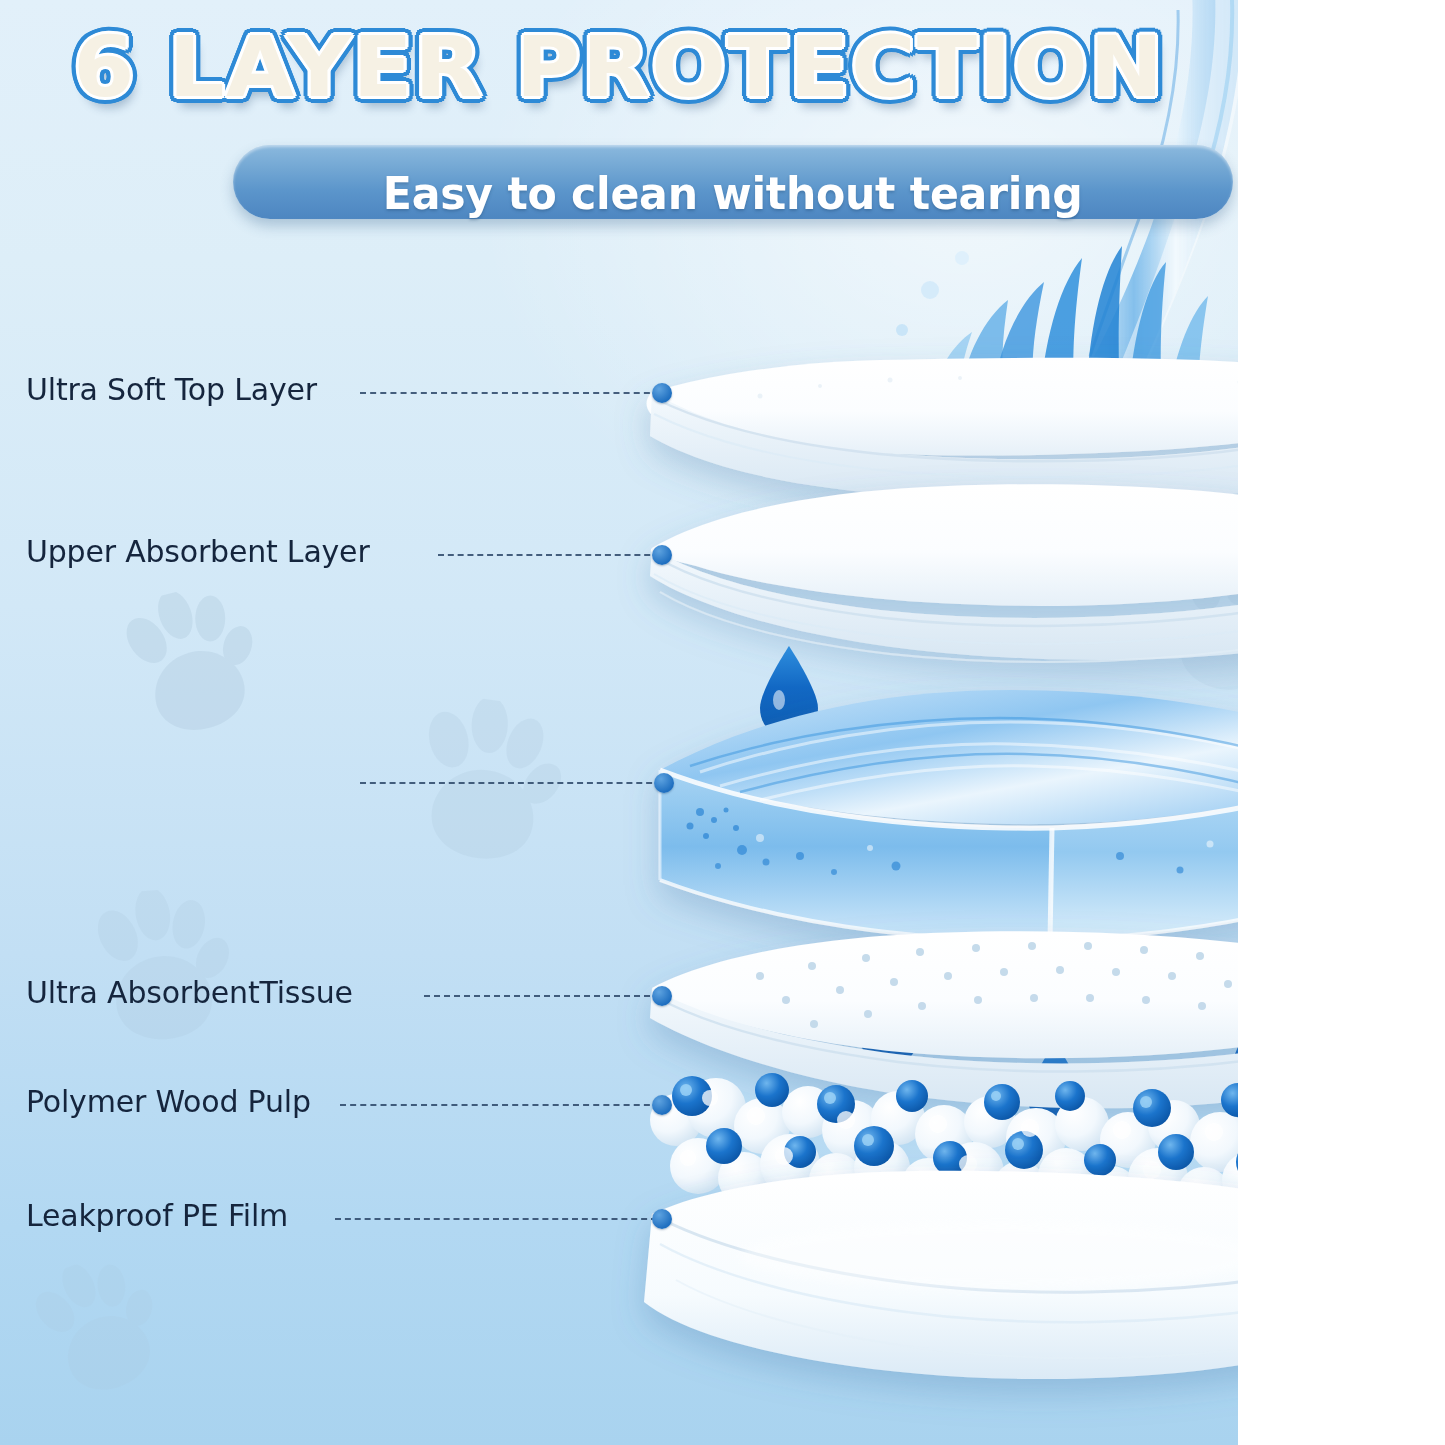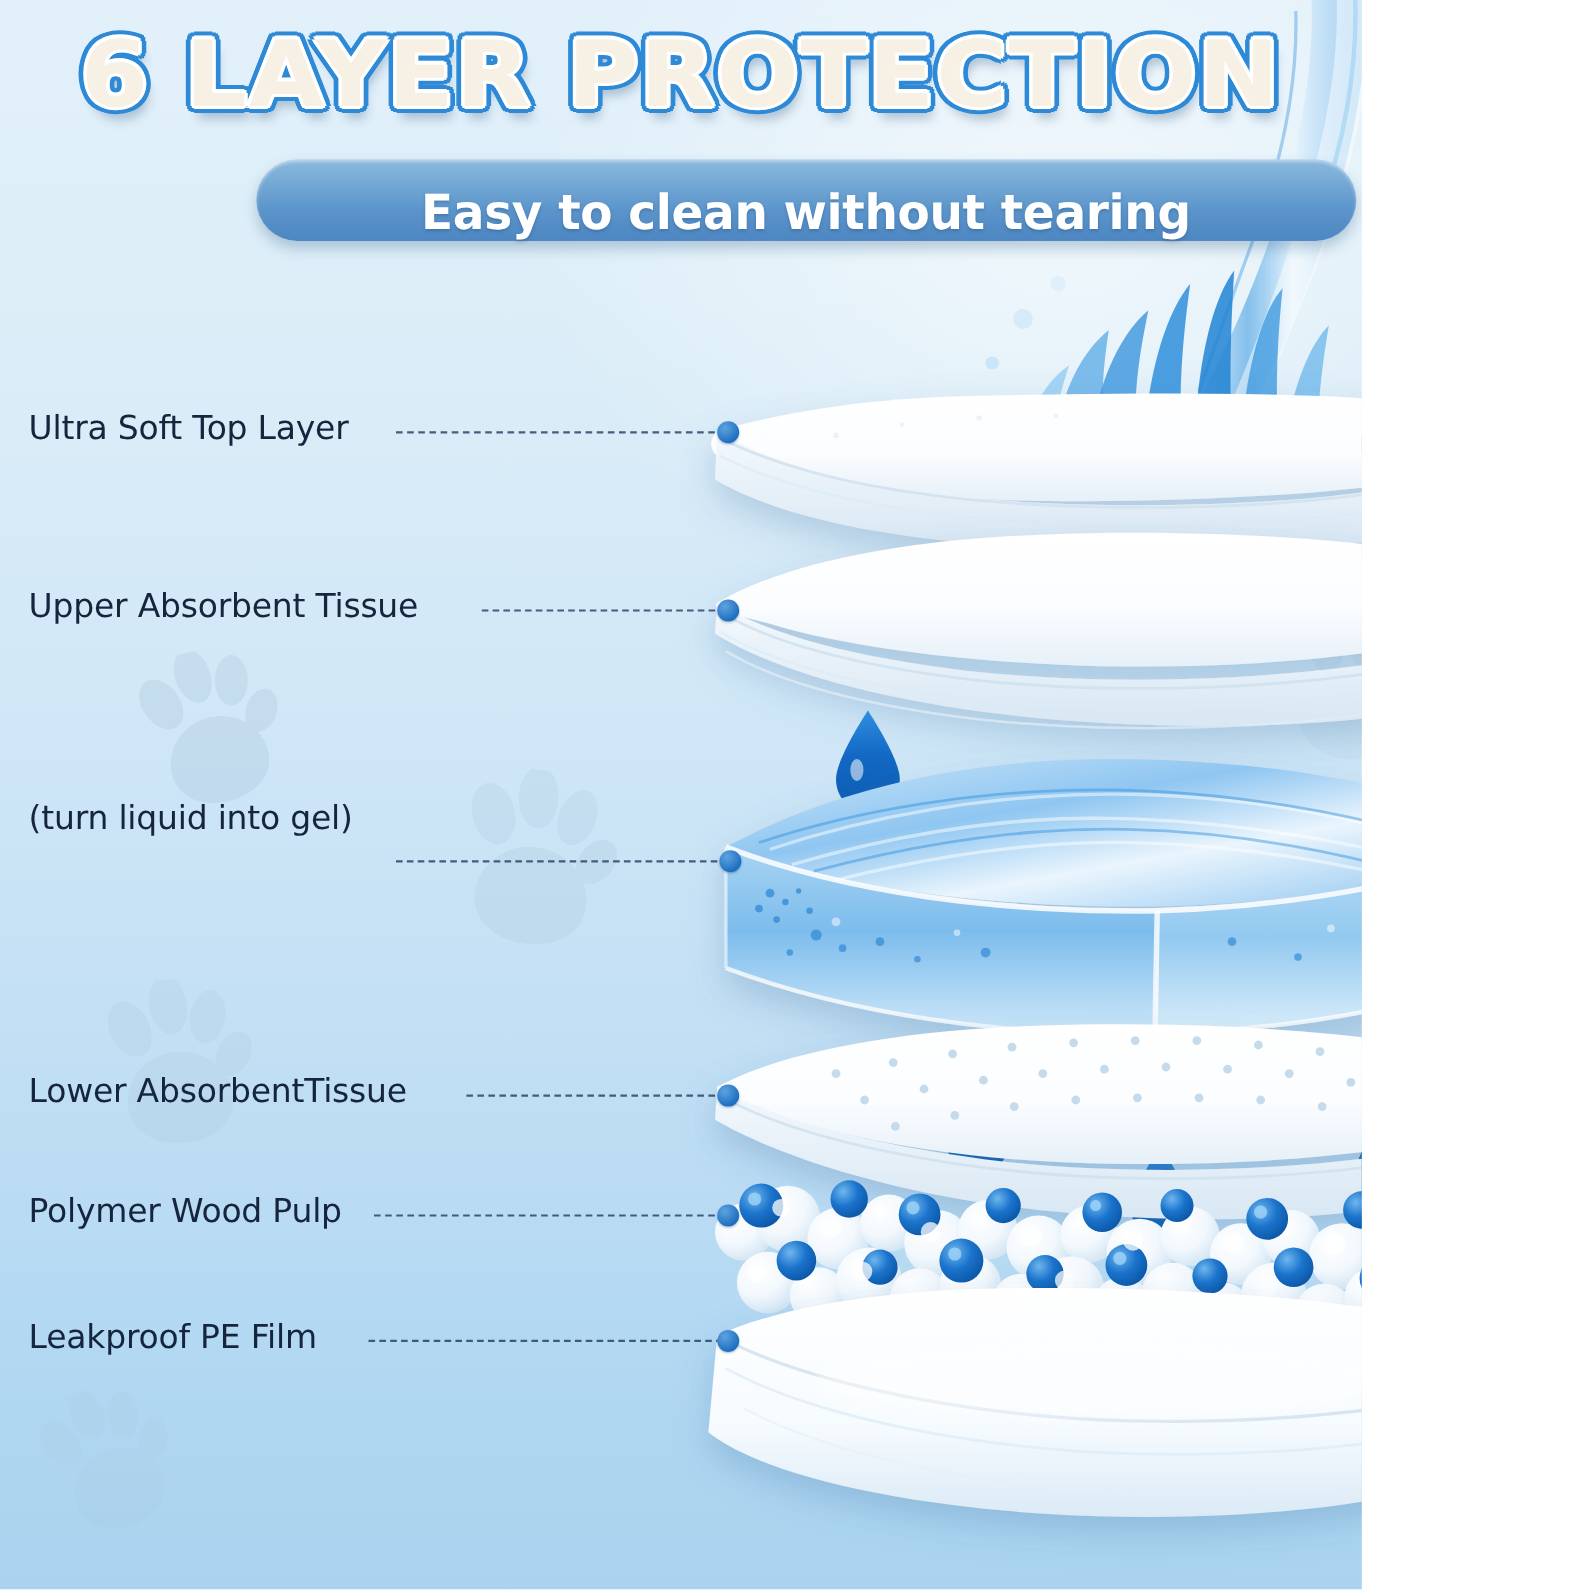--- a/index.html
+++ b/index.html
@@ -501,27 +501,27 @@
   <div class="title">6 LAYER PROTECTION</div>
 
   <div class="pill">
     <span>Easy to clean without tearing</span>
   </div>
 
   <div id="callouts">
       <div class="label" style="left: 26px; top: 372px;"><span>Ultra Soft Top Layer</span></div>
       <div class="leader" style="left: 360px; width: 300px; top: 392px;"></div>
       <div class="dot" style="left: 652px; top: 383px;"></div>
-      <div class="label" style="left: 26px; top: 534px;"><span>Upper Absorbent Tissue</span></div>
+      <div class="label" style="left: 26px; top: 534px;"><span>Upper Absorbent Layer</span></div>
       <div class="leader" style="left: 438px; width: 222px; top: 554px;"></div>
       <div class="dot" style="left: 652px; top: 545px;"></div>
-      <div class="label" style="left: 26px; top: 727px;"><span class="l2">(turn liquid into gel)</span></div>
+      <div class="label" style="left: 26px; top: 727px;"></div>
       <div class="leader" style="left: 360px; width: 302px; top: 782px;"></div>
       <div class="dot" style="left: 654px; top: 773px;"></div>
-      <div class="label" style="left: 26px; top: 975px;"><span>Lower AbsorbentTissue</span></div>
+      <div class="label" style="left: 26px; top: 975px;"><span>Ultra AbsorbentTissue</span></div>
       <div class="leader" style="left: 424px; width: 236px; top: 995px;"></div>
       <div class="dot" style="left: 652px; top: 986px;"></div>
       <div class="label" style="left: 26px; top: 1084px;"><span>Polymer Wood Pulp</span></div>
       <div class="leader" style="left: 340px; width: 320px; top: 1104px;"></div>
       <div class="dot" style="left: 652px; top: 1095px;"></div>
       <div class="label" style="left: 26px; top: 1198px;"><span>Leakproof PE Film</span></div>
       <div class="leader" style="left: 335px; width: 322px; top: 1218px;"></div>
       <div class="dot" style="left: 652px; top: 1209px;"></div>
     </div>
 

